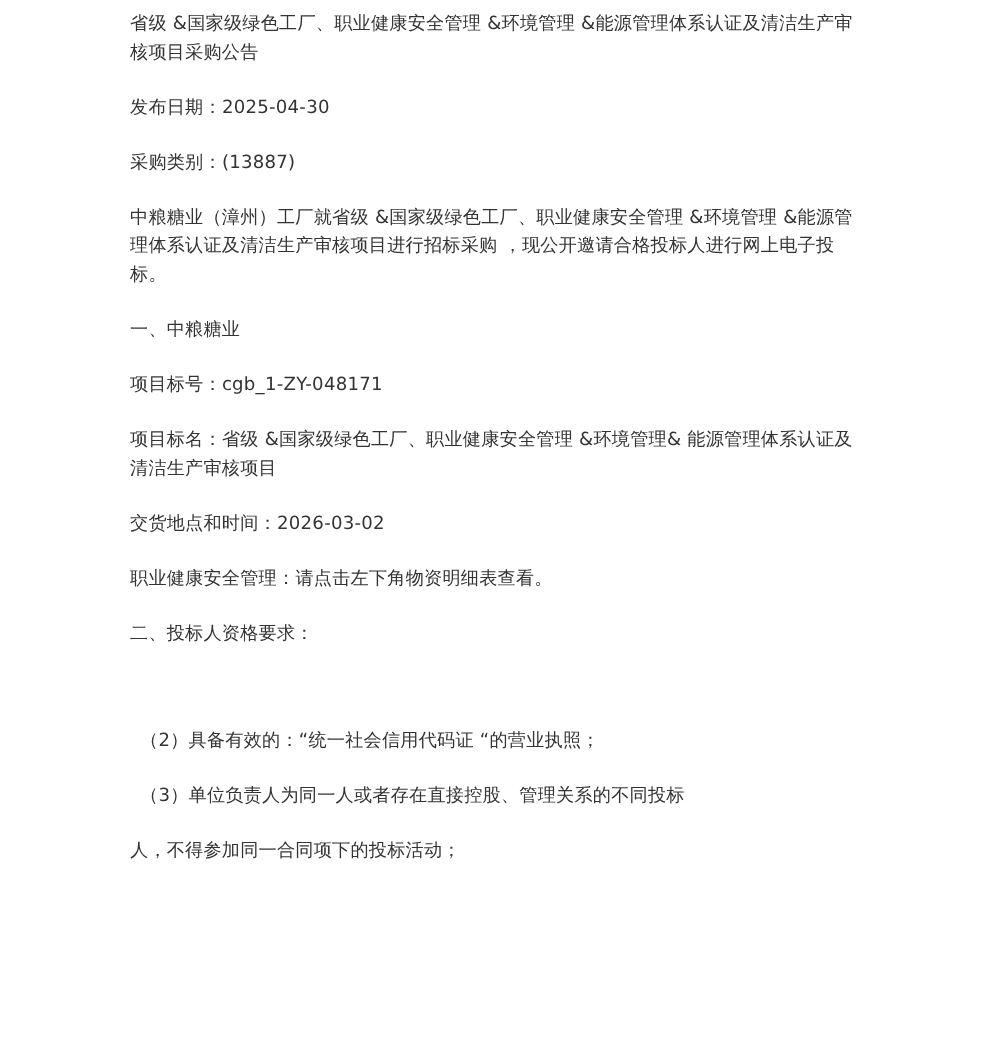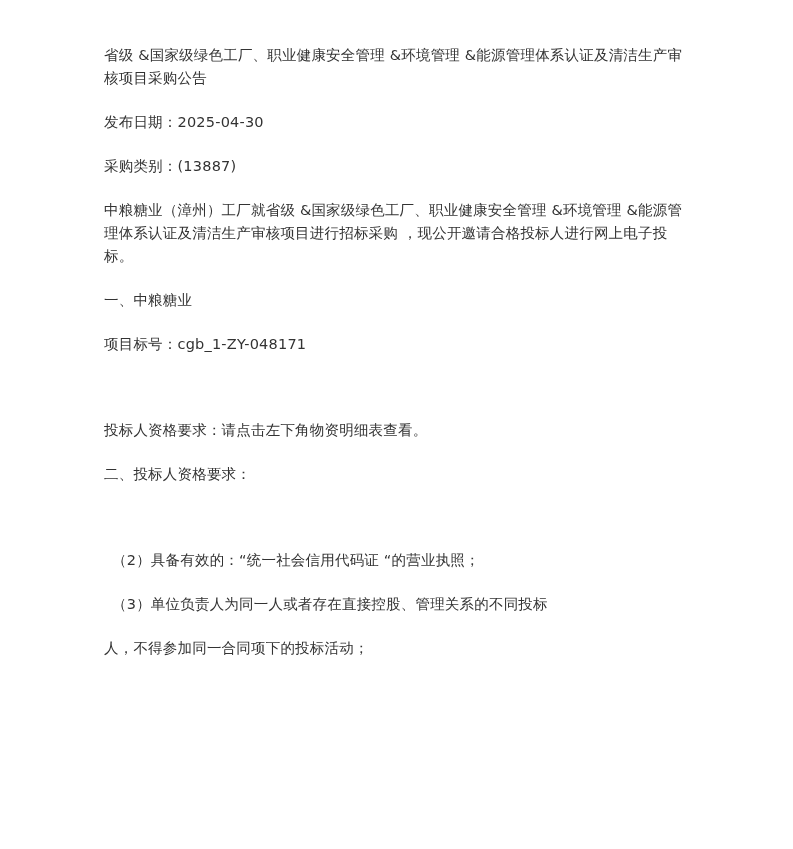--- a/index.html
+++ b/index.html
@@ -13,21 +13,20 @@
       overflow: hidden;
       font-family: "DejaVu Sans", "Liberation Sans", sans-serif;
       color: #333333;
       font-size: 14.5px;
     }
     .doc {
       position: absolute;
       left: 104px;
       top: 8px;
       width: 588px;
-      margin-top: 36px;
     }
     .p {
       margin: 0;
       line-height: 23px;
       letter-spacing: 0.2px;
       word-break: break-all;
     }
     .gap { height: 21px; }
     .indent { padding-left: 8px; }
   </style>
@@ -47,25 +46,27 @@
 
   <p class="p">中粮糖业（漳州）工厂就省级 &amp;国家级绿色工厂、职业健康安全管理 &amp;环境管理 &amp;能源管理体系认证及清洁生产审核项目进行招标采购 ，现公开邀请合格投标人进行网上电子投标。</p>
   <div class="gap"></div>
 
   <p class="p">一、中粮糖业</p>
   <div class="gap"></div>
 
   <p class="p"><span>项目标号：</span><span>cgb_1-ZY-048171</span></p>
   <div class="gap"></div>
 
+  <p class="p"><span>项目标名：</span><span>省级 &amp;国家级绿色工厂、职业健康安全管理 &amp;环境管理&amp; 能源管理体系认证及清洁生产审核项目</span></p>
   <div class="gap"></div>
 
+  <p class="p"><span>交货地点和时间：</span><span>2026-03-02</span></p>
   <div class="gap"></div>
 
-  <p class="p"><span>投标人资格要求：</span><span>请点击左下角物资明细表查看。</span></p>
+  <p class="p"><span>职业健康安全管理：</span><span>请点击左下角物资明细表查看。</span></p>
   <div class="gap"></div>
 
   <p class="p">二、投标人资格要求：</p>
   <div class="gap"></div>
 
   <div class="gap"></div>
 
   <div class="gap"></div>
 
   <p class="p indent">（2）具备有效的：“统一社会信用代码证 “的营业执照；</p>

